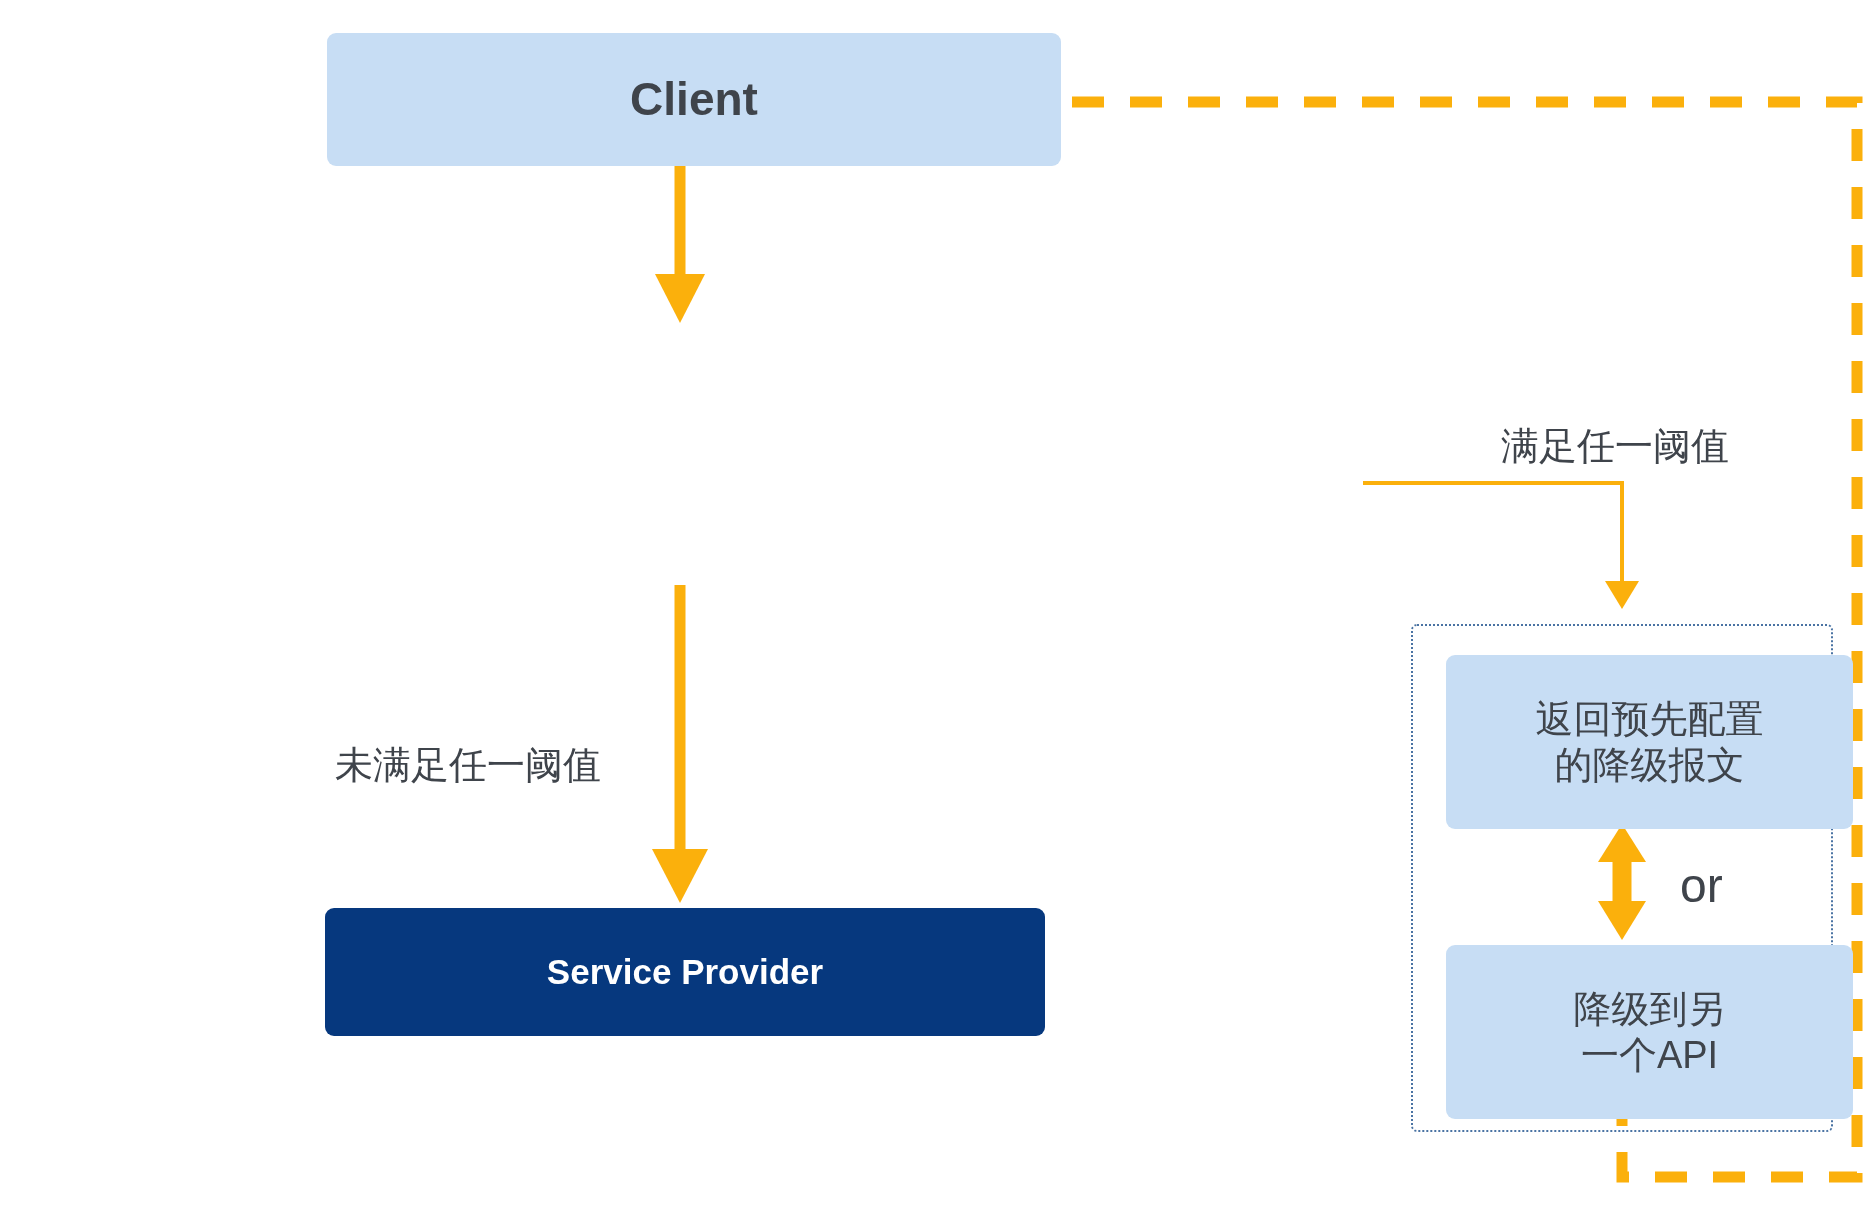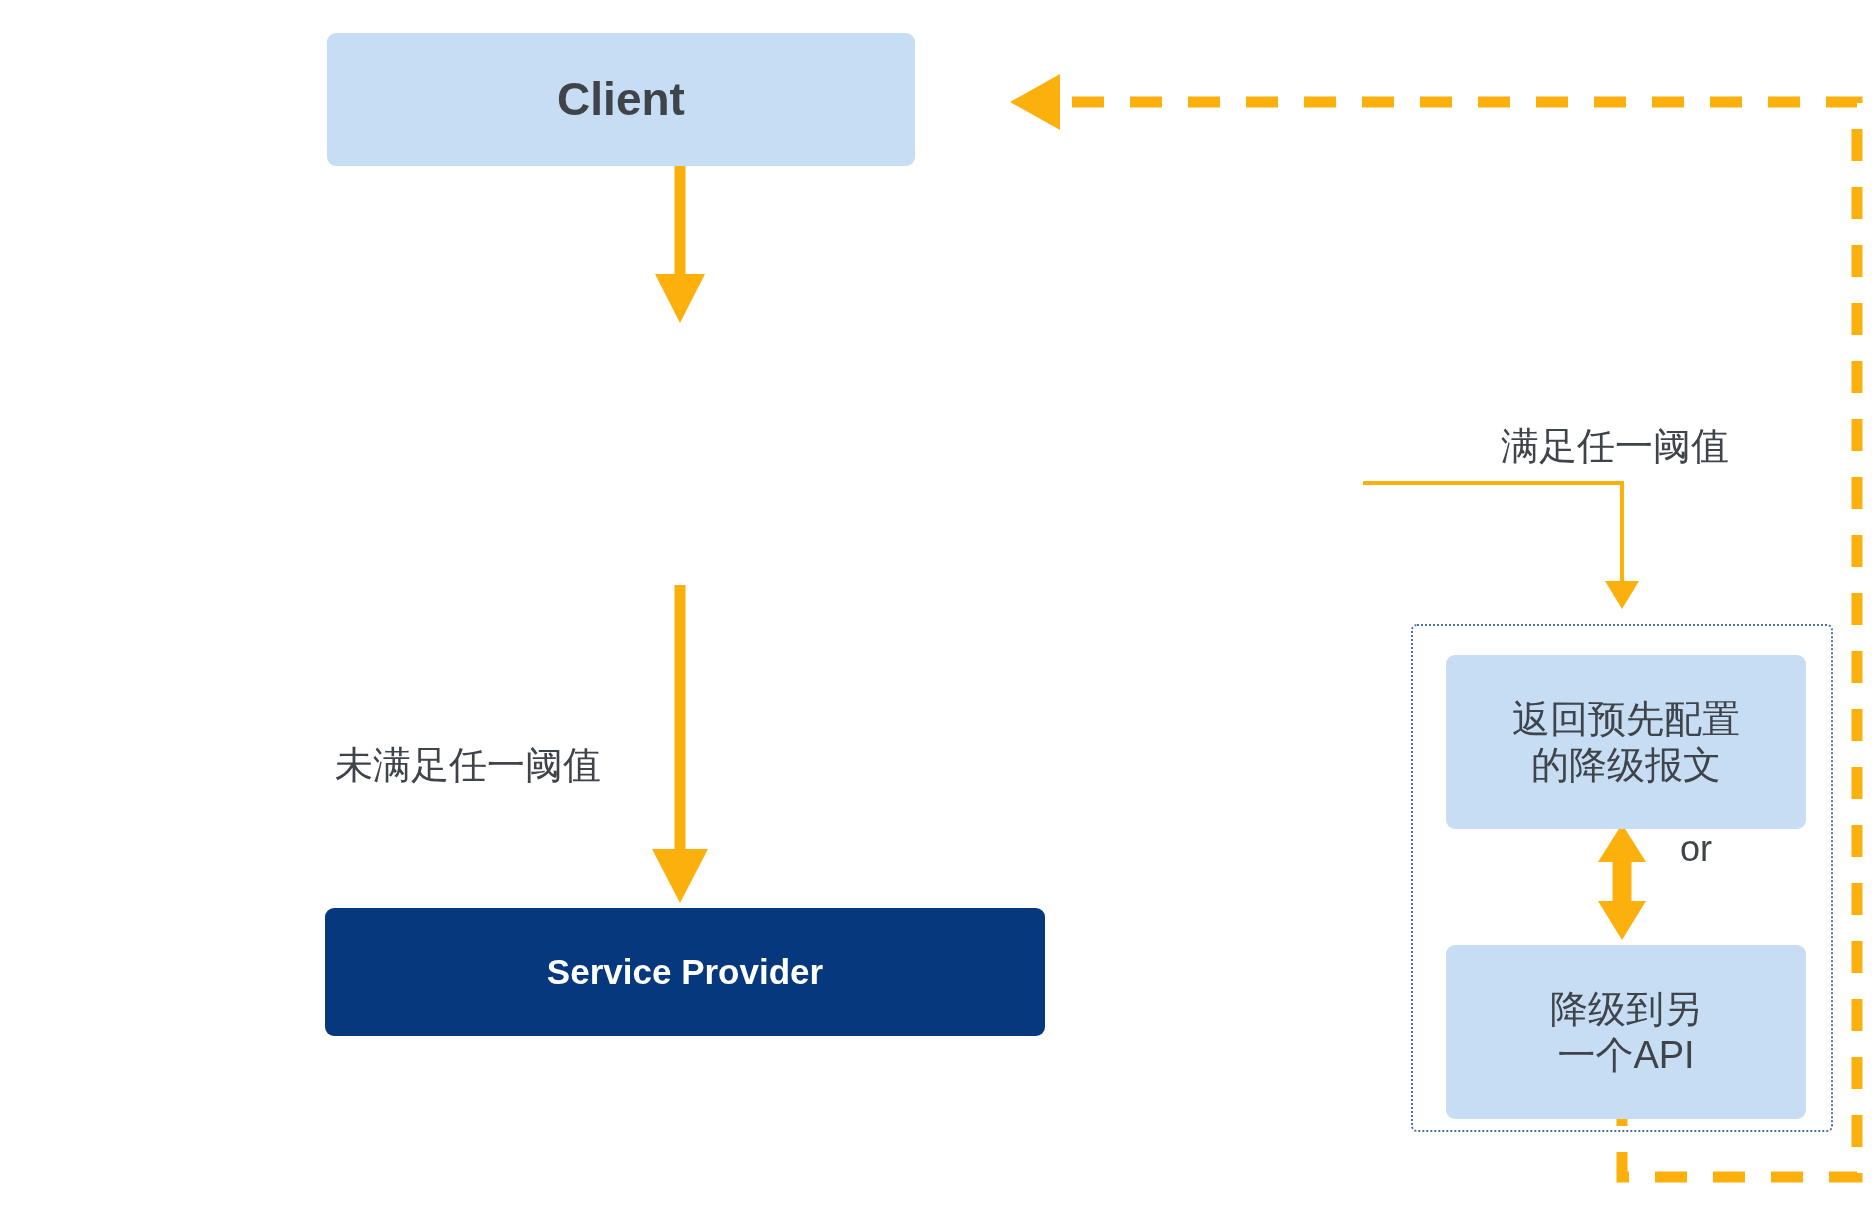--- a/index.html
+++ b/index.html
@@ -44,21 +44,21 @@
     color: #3f444b;
   }
   .node-dark {
     background: #06387e;
     color: #ffffff;
   }
 
   #client-node {
     left: 327px;
     top: 33px;
-    width: 588px;
+    width: 734px;
     height: 133px;
     font-size: 46px;
     font-weight: 700;
   }
 
   #service-provider-node {
     left: 325px;
     top: 908px;
     width: 720px;
     height: 128px;
@@ -95,40 +95,40 @@
     top: 624px;
     width: 422px;
     height: 508px;
     box-sizing: border-box;
     border: 2px dotted #4a73a3;
     border-radius: 6px;
   }
   .fallback-node {
     position: absolute;
     left: 33px;
-    width: 360px;
+    width: 407px;
     font-size: 38px;
     font-weight: 400;
   }
   #fallback-node-0 { top: 29px;  height: 174px; }
   #fallback-node-1 { top: 319px; height: 174px; }
 
   
   .edge-label {
     position: absolute;
     color: #3f444b;
     font-size: 38px;
     white-space: nowrap;
   }
   #label-satisfy  { left: 1501px; top: 421px; }
   #label-unsatisfy{ left: 335px;  top: 740px; }
   #label-or {
     left: 1680px;
-    top: 828px;
-    font-size: 36px;
+    top: 858px;
+    font-size: 48px;
     font-weight: 400;
   }
 </style>
 </head>
 <body>
 
 <div id="stage">
 
   <svg id="svg-layer" viewBox="0 0 1876 1207" xmlns="http://www.w3.org/2000/svg">
 

